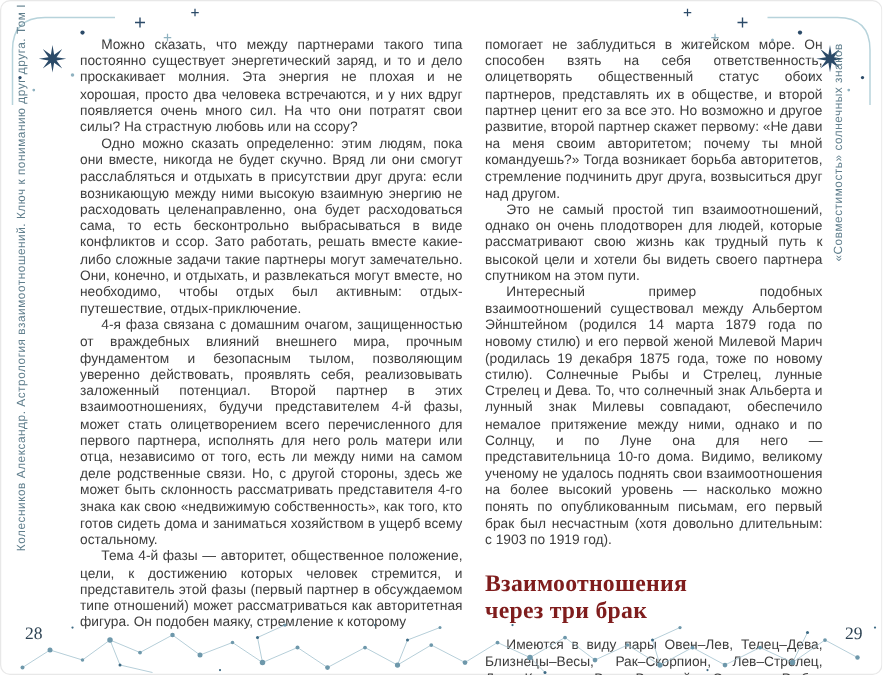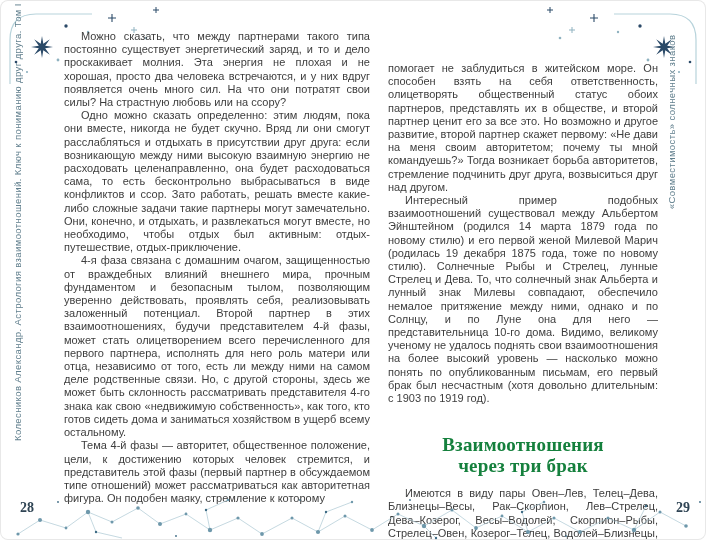--- a/index.html
+++ b/index.html
@@ -15,29 +15,29 @@
   
   .page-text{
     position:absolute;top:30px;
     font-size:11px;line-height:13.2px;
     color:#3d3d3d;
     text-align:justify;
   }
   .page-text.left{left:46px;width:306px;margin-left:18px;}
   .page-text.right{left:388px;width:270px;}
   .page-text p{margin:0;text-indent:17px;}
-  .page-text p.no-indent{text-indent:0;margin-top:32px;}
+  .page-text p.no-indent{text-indent:0;}
   
   .section-heading{
-    margin:29px 0 11px 0;
-    text-align:center;
+    margin:18px 0 11px 0;
+    text-align:left;
     font-family:"Liberation Serif","DejaVu Serif",serif;
     font-weight:bold;
     font-size:19px;line-height:21px;
-    color:#15803d;
+    color:#7f1d1d;
     letter-spacing:.2px;
   }
   
   .margin-title{
     position:absolute;
     height:16px;
     font-size:9.5px;letter-spacing:.4px;
     color:#5f7e8c;
     white-space:nowrap;
     transform:rotate(-90deg);
@@ -45,21 +45,21 @@
   .margin-title.left{
     width:352px;left:-156px;top:257px;text-align:left;
   }
   .margin-title.right{
     width:215px;left:566px;top:134px;text-align:right;
   }
   
   .page-number{
     position:absolute;bottom:24px;
     font-family:"Liberation Serif","DejaVu Serif",serif;
-    font-weight:bold;font-size:14px;color:#2f4454;
+    font-weight:normal;font-size:14px;color:#2f4454;
   }
   .page-number.left{left:20px;}
   .page-number.right{right:16px;margin-top:36px;}
   
   .corner{position:absolute;top:0;}
   .corner.tl{left:0;}
   .corner.tr{right:0;}
   .constellation{position:absolute;left:0;bottom:0;}
 </style>
 </head>
@@ -107,20 +107,21 @@
 
   <div class="page-text left">
     <p>Можно сказать, что между партнерами такого типа постоянно существует энергетический заряд, и то и дело проскакивает молния. Эта энергия не плохая и не хорошая, просто два человека встречаются, и у них вдруг появляется очень много сил. На что они потратят свои силы? На страстную любовь или на ссору?</p>
     <p>Одно можно сказать определенно: этим людям, пока они вместе, никогда не будет скучно. Вряд ли они смогут расслабляться и отдыхать в присутствии друг друга: если возникающую между ними высокую взаимную энергию не расходовать целенаправленно, она будет расходоваться сама, то есть бесконтрольно выбрасываться в виде конфликтов и ссор. Зато работать, решать вместе какие-либо сложные задачи такие партнеры могут замечательно. Они, конечно, и отдыхать, и развлекаться могут вместе, но необходимо, чтобы отдых был активным: отдых-путешествие, отдых-приключение.</p>
     <p>4-я фаза связана с домашним очагом, защищенностью от враждебных влияний внешнего мира, прочным фундаментом и безопасным тылом, позволяющим уверенно действовать, проявлять себя, реализовывать заложенный потенциал. Второй партнер в этих взаимоотношениях, будучи представителем 4-й фазы, может стать олицетворением всего перечисленного для первого партнера, исполнять для него роль матери или отца, независимо от того, есть ли между ними на самом деле родственные связи. Но, с другой стороны, здесь же может быть склонность рассматривать представителя 4-го знака как свою «недвижимую собственность», как того, кто готов сидеть дома и заниматься хозяйством в ущерб всему остальному.</p>
     <p>Тема 4-й фазы — авторитет, общественное положение, цели, к достижению которых человек стремится, и представитель этой фазы (первый партнер в обсуждаемом типе отношений) может рассматриваться как авторитетная фигура. Он подобен маяку, стремление к которому</p>
   </div>
 
   <div class="page-text right">
     <p class="no-indent">помогает не заблудиться в житейском море. Он способен взять на себя ответственность, олицетворять общественный статус обоих партнеров, представлять их в обществе, и второй партнер ценит его за все это. Но возможно и другое развитие, второй партнер скажет первому: «Не дави на меня своим авторитетом; почему ты мной командуешь?» Тогда возникает борьба авторитетов, стремление подчинить друг друга, возвыситься друг над другом.</p>
+    <p>Это не самый простой тип взаимоотношений, однако он очень плодотворен для людей, которые рассматривают свою жизнь как трудный путь к высокой цели и хотели бы видеть своего партнера спутником на этом пути.</p>
     <p>Интересный пример подобных взаимоотношений существовал между Альбертом Эйнштейном (родился 14 марта 1879 года по новому стилю) и его первой женой Милевой Марич (родилась 19 декабря 1875 года, тоже по новому стилю). Солнечные Рыбы и Стрелец, лунные Стрелец и Дева. То, что солнечный знак Альберта и лунный знак Милевы совпадают, обеспечило немалое притяжение между ними, однако и по Солнцу, и по Луне она для него — представительница 10-го дома. Видимо, великому ученому не удалось поднять свои взаимоотношения на более высокий уровень — насколько можно понять по опубликованным письмам, его первый брак был несчастным (хотя довольно длительным: с 1903 по 1919 год).</p>
     <div class="section-heading">
       <div>Взаимоотношения</div>
       <div>через три брак</div>
     </div>
     <p>Имеются в виду пары Овен–Лев, Телец–Дева, Близнецы–Весы, Рак–Скорпион, Лев–Стрелец, Дева–Козерог, Весы–Водолей, Скорпион–Рыбы, Стрелец–Овен, Козерог–Телец, Водолей–Близнецы, Рыбы–Рак. Здесь зодиакальные знаки партнеров относятся к одной стихии, и потому для</p>
   </div>
 
   <div class="page-number left">28</div>
   <div class="page-number right">29</div>

